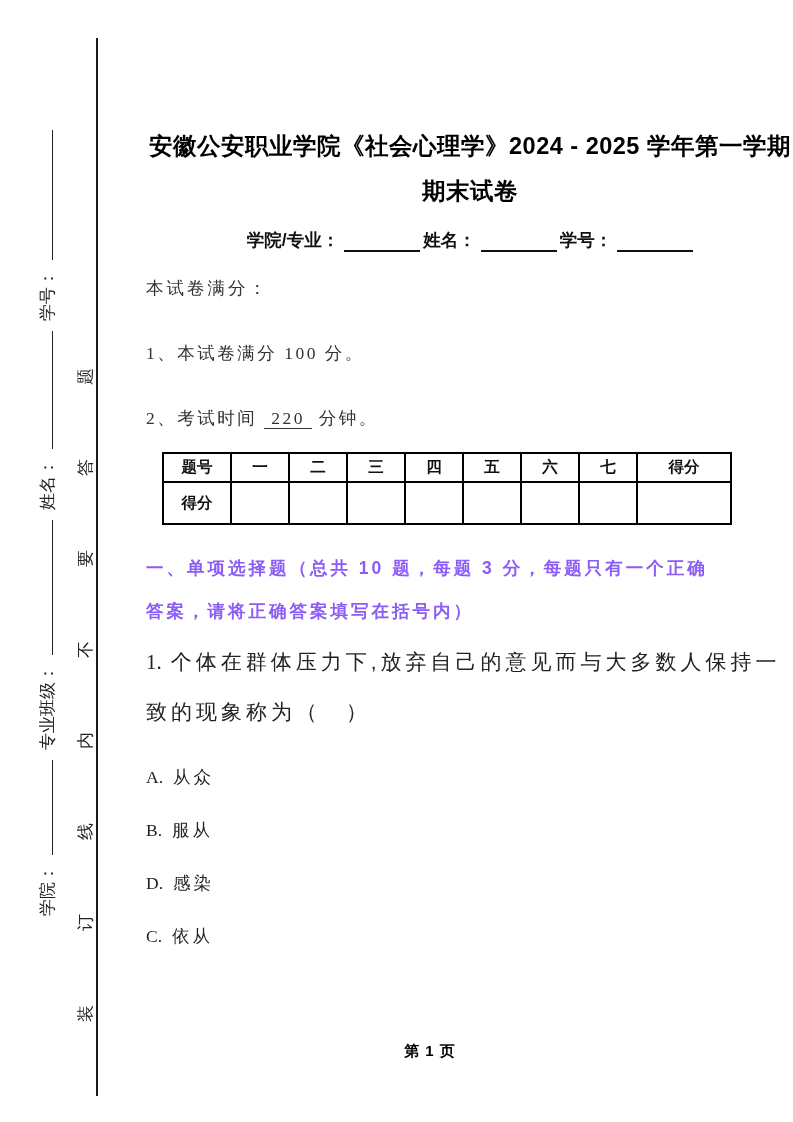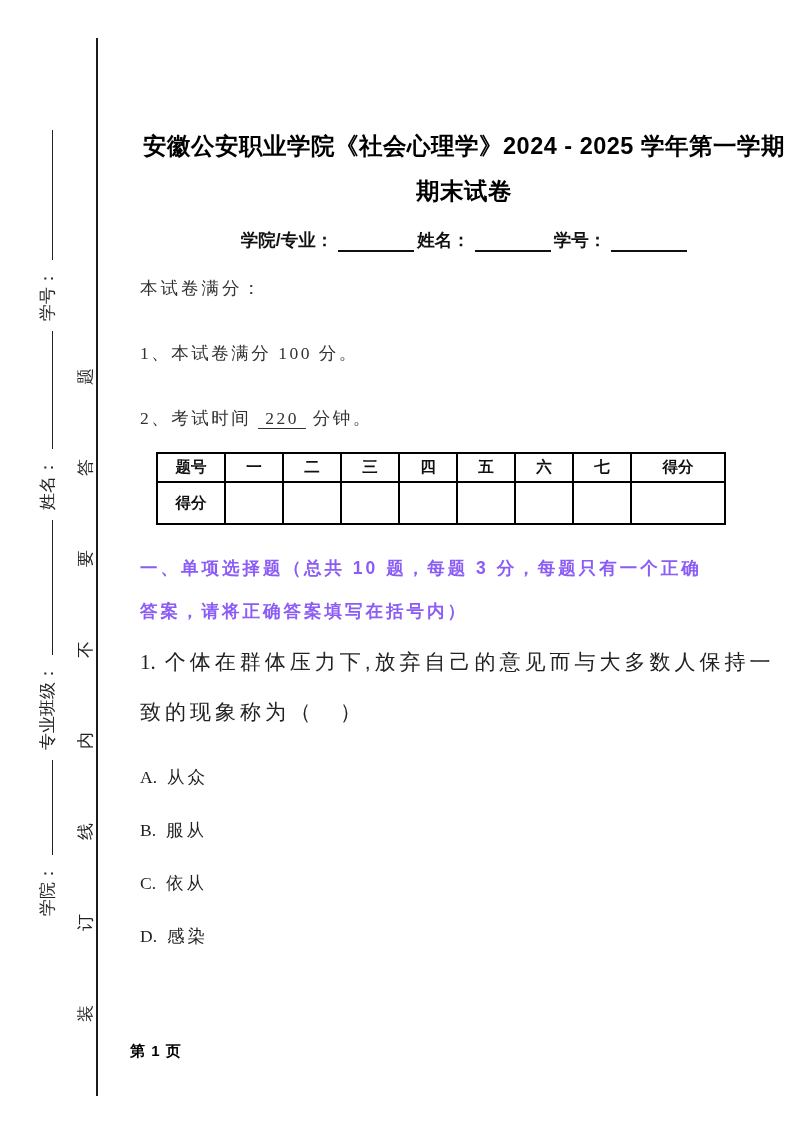--- a/index.html
+++ b/index.html
@@ -20,21 +20,21 @@
     position:absolute; left:36px; top:916px; width:800px; height:26px;
     transform-origin:0 0; transform:rotate(-90deg);
     font-family:"Liberation Serif", serif; font-size:17px; color:#222;
     white-space:nowrap;
   }
   .sb-blank { display:inline-block; height:14px; border-bottom:1.5px solid #222; margin:0 10px; }
   .sb-b1 { width:95px; }  .sb-b2 { width:135px; }
   .sb-b3 { width:118px; } .sb-b4 { width:130px; }
 
   
-  .content { position:absolute; left:140px; top:0; width:648px; }
+  .content { position:absolute; left:146px; top:0; width:648px; }
   .title {
     margin:124px 0 0 0; font-size:23.5px; font-weight:bold; line-height:45px;
     text-align:center; letter-spacing:0.5px; color:#000;
   }
   .info-line {
     margin-top:14px; display:flex; justify-content:center; align-items:flex-end;
     gap:3px; font-weight:bold; font-size:17.5px; color:#111;
   }
   .info-group { display:flex; align-items:flex-end; white-space:nowrap; }
   .info-blank { display:inline-block; width:76px; height:18px; border-bottom:2px solid #111; margin-left:5px; }
@@ -64,21 +64,21 @@
   .section-heading {
     margin-top:22px; width:562px; font-size:17.5px; font-weight:bold;
     line-height:43px; letter-spacing:3px; color:#8b5cf6;
   }
   .question { margin-top:4px; width:646px; font-size:21px; line-height:49px; letter-spacing:4px; color:#222; }
   .q-num { font-family:"Liberation Serif", serif; letter-spacing:0; margin-right:9px; }
   .option { margin-top:29px; font-size:17.5px; line-height:24px; letter-spacing:3px; color:#222; }
   .opt-letter { font-family:"Liberation Serif", serif; letter-spacing:0; margin-right:10px; }
 
   .page-footer {
-    position:absolute; left:130px; top:1042px; width:600px; 
+    position:absolute; left:130px; top:1042px; width:600px; text-align:center;
     font-weight:bold; font-size:15px; color:#000; letter-spacing:1px;
   }
 </style>
 </head>
 <body>
 
 <div class="page">
 
   <div class="binding-line"></div>
 
@@ -150,23 +150,23 @@
       <span class="q-num">1.</span><span>个体在群体压力下,放弃自己的意见而与大多数人保持一致的现象称为（　）</span>
     </div>
 
     <div class="option">
       <span class="opt-letter">A.</span><span>从众</span>
     </div>
     <div class="option">
       <span class="opt-letter">B.</span><span>服从</span>
     </div>
     <div class="option">
-      <span class="opt-letter">C.</span><span>依从</span>
+      <span class="opt-letter">D.</span><span>感染</span>
     </div>
     <div class="option">
-      <span class="opt-letter">D.</span><span>感染</span>
+      <span class="opt-letter">C.</span><span>依从</span>
     </div>
 
   </div>
 
   <div class="page-footer">第 1 页</div>
 
 </div>
 
 </body></html>

